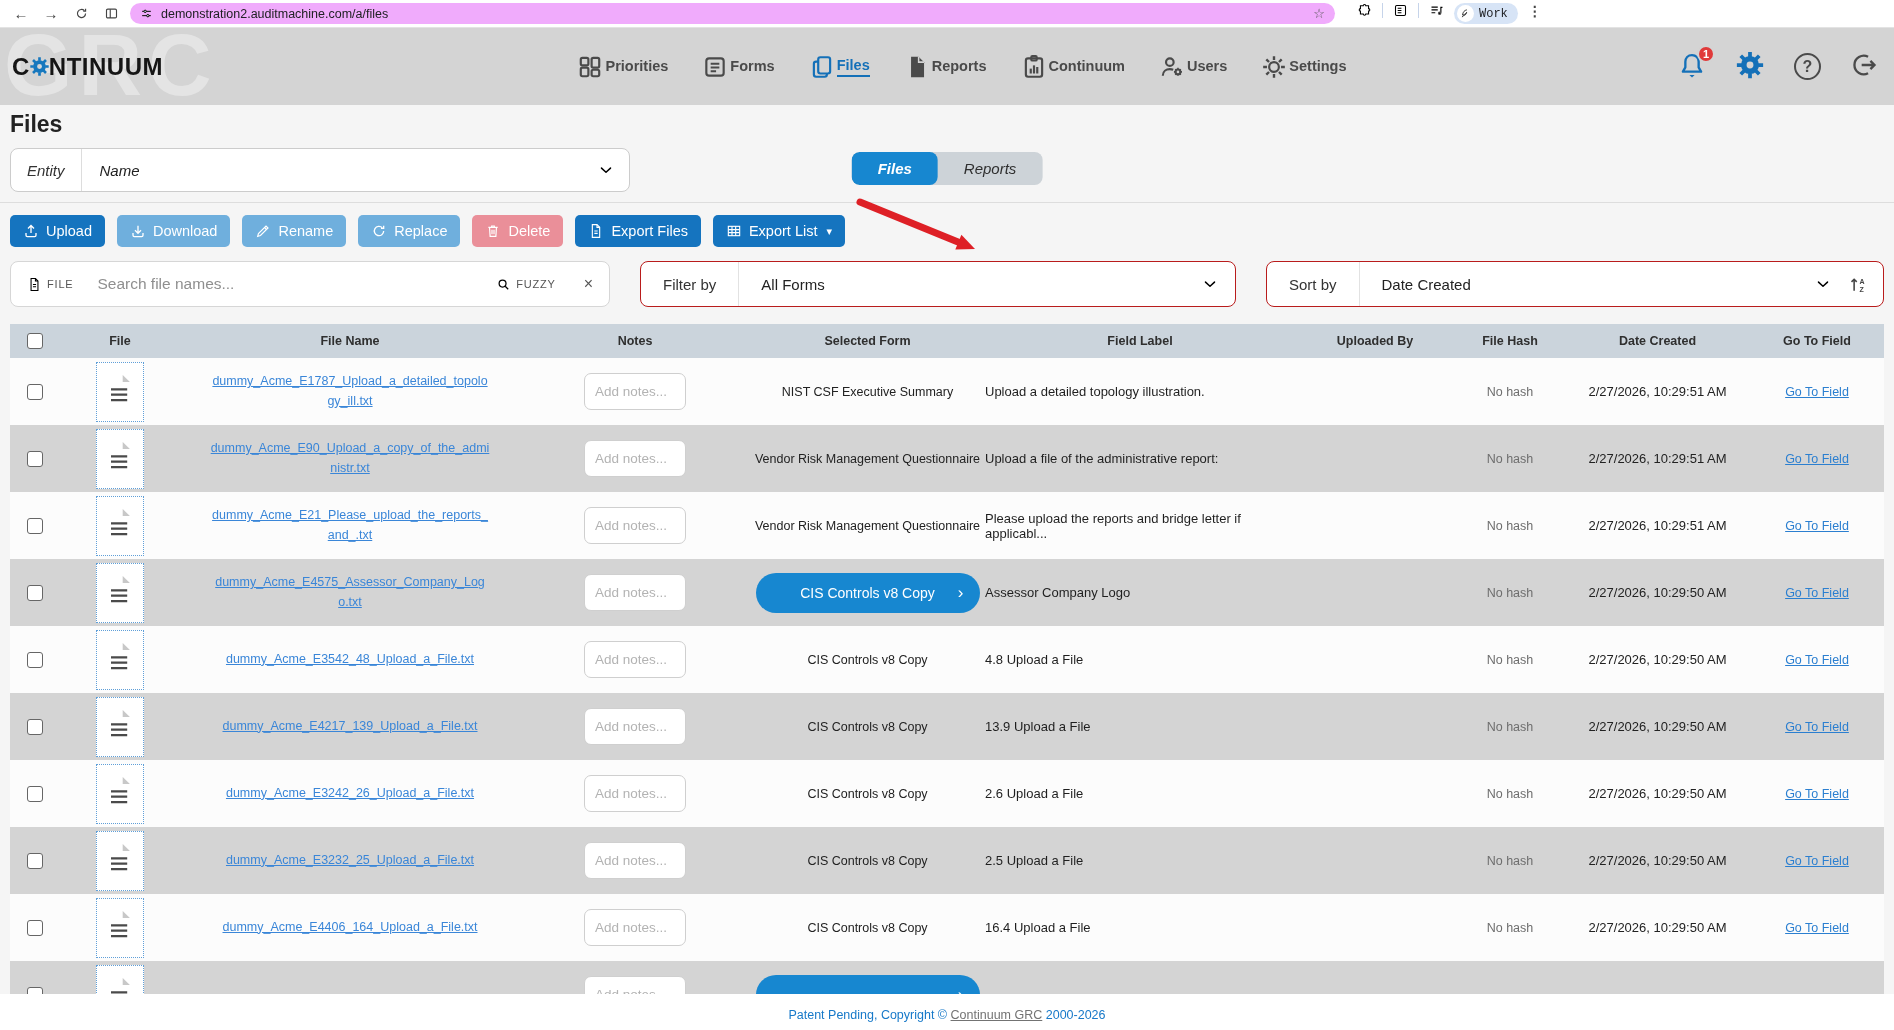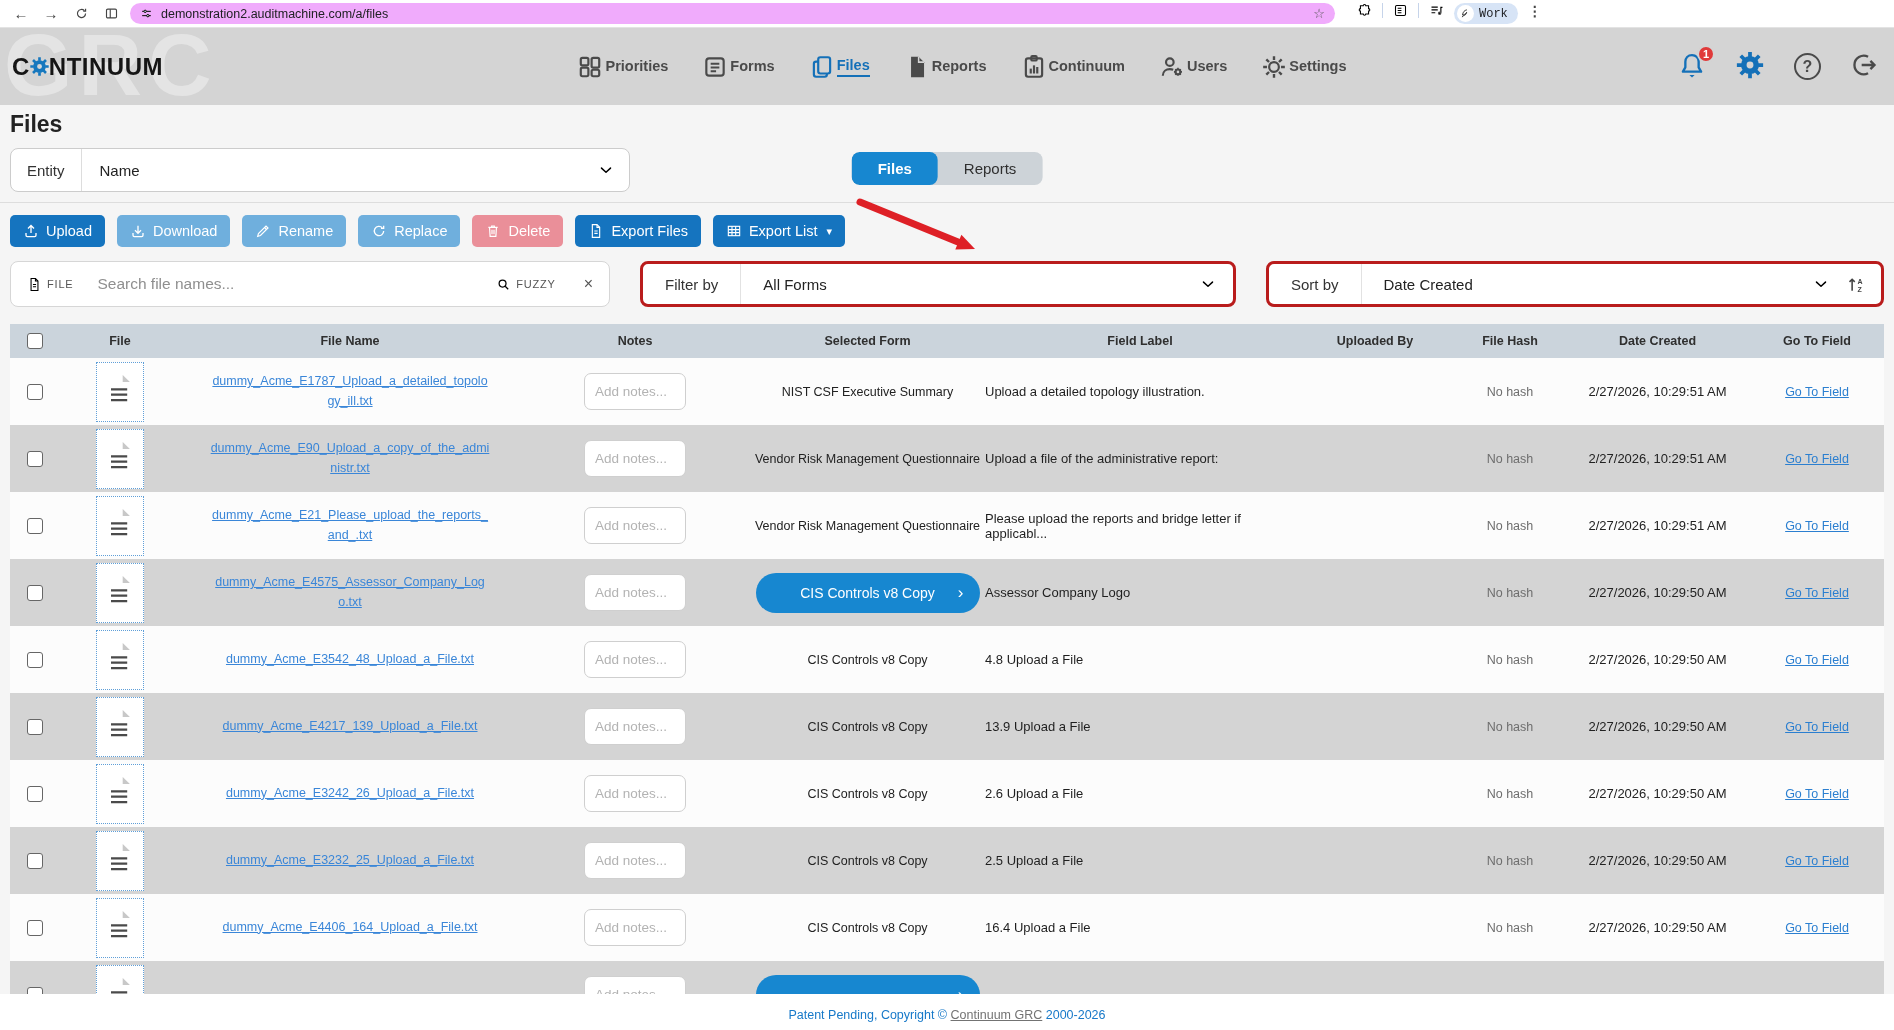--- a/index.html
+++ b/index.html
@@ -54,21 +54,21 @@
   .hdr-gear svg { width:30px; height:30px; color:#1470b8; }
   .help-circle { width:27px; height:27px; border-radius:50%; border:2.5px solid #4a4a4a;
     color:#4a4a4a; font-size:16px; font-weight:700; display:flex; align-items:center;
     justify-content:center; }
   .logout svg { width:28px; height:28px; color:#4a4a4a; }
 
   
   .content { position:relative; padding:0 10px; }
   .page-title { font-size:23px; font-weight:700; color:#222; margin:6px 0 10px; }
 
-  .entity-row { position:relative; height:44px; }
+  .entity-row { position:relative; height:44px;font-style:italic; }
   .entity-group { width:620px; height:44px; background:#fff; border:1px solid #ccc;
     border-radius:8px; display:flex; align-items:center; overflow:hidden; }
   .entity-label { padding:0 16px; font-size:15px; color:#333; height:100%;
     display:flex; align-items:center; border-right:1px solid #ddd; }
   .entity-value { flex:1; padding-left:18px; font-size:15px; color:#222; }
   .entity-group svg.chev { width:18px; height:18px; stroke:#555; fill:none;
     stroke-width:2; margin-right:14px; }
   .view-toggle { position:absolute; left:50%; top:4px; transform:translateX(-50%);
     background:#cdd3d8; border-radius:8px; display:flex; overflow:hidden; }
   .vt-btn { padding:8px 26px; font-size:15px; cursor:pointer; }
@@ -89,21 +89,21 @@
 
   .filter-row { display:flex; gap:30px; margin-top:14px; }
   .search-box { flex:0 0 600px; height:46px; background:#fff; border:1px solid #d6d6d6;
     border-radius:8px; display:flex; align-items:center; padding:0 16px; }
   .search-box svg { width:15px; height:15px; stroke:#555; fill:none; stroke-width:1.7; }
   .mini-label { font-size:11px; color:#555; letter-spacing:0.8px; margin-left:5px; }
   .search-input { flex:1; border:none; outline:none; font-size:15.5px; color:#333;
     margin-left:24px; background:transparent; font-family:"Liberation Sans", sans-serif; }
   .search-input::placeholder { color:#8f8f8f; }
   .clear-x { color:#555; font-size:16px; margin-left:28px; cursor:pointer; }
-  .select-box { height:46px; background:#fff; border:3px solid #b91c1c; border-radius:8px;
+  .select-box { height:46px; background:#fff; border:1px solid #b91c1c; border-radius:8px;
     display:flex; align-items:center; overflow:hidden; }
   .filter-box { flex:0 0 596px; }
   .sort-box { flex:1; }
   .sel-label { padding:0 22px; font-size:15px; color:#333; height:100%;
     display:flex; align-items:center; border-right:1px solid #e2e2e2; }
   .sel-value { flex:1; padding-left:22px; font-size:15px; color:#222; }
   .select-box svg.chev { width:18px; height:18px; stroke:#555; fill:none; stroke-width:2;
     margin-right:16px; flex:none; }
   .sort-az { width:21px; height:21px; margin-right:14px; flex:none; }
 

